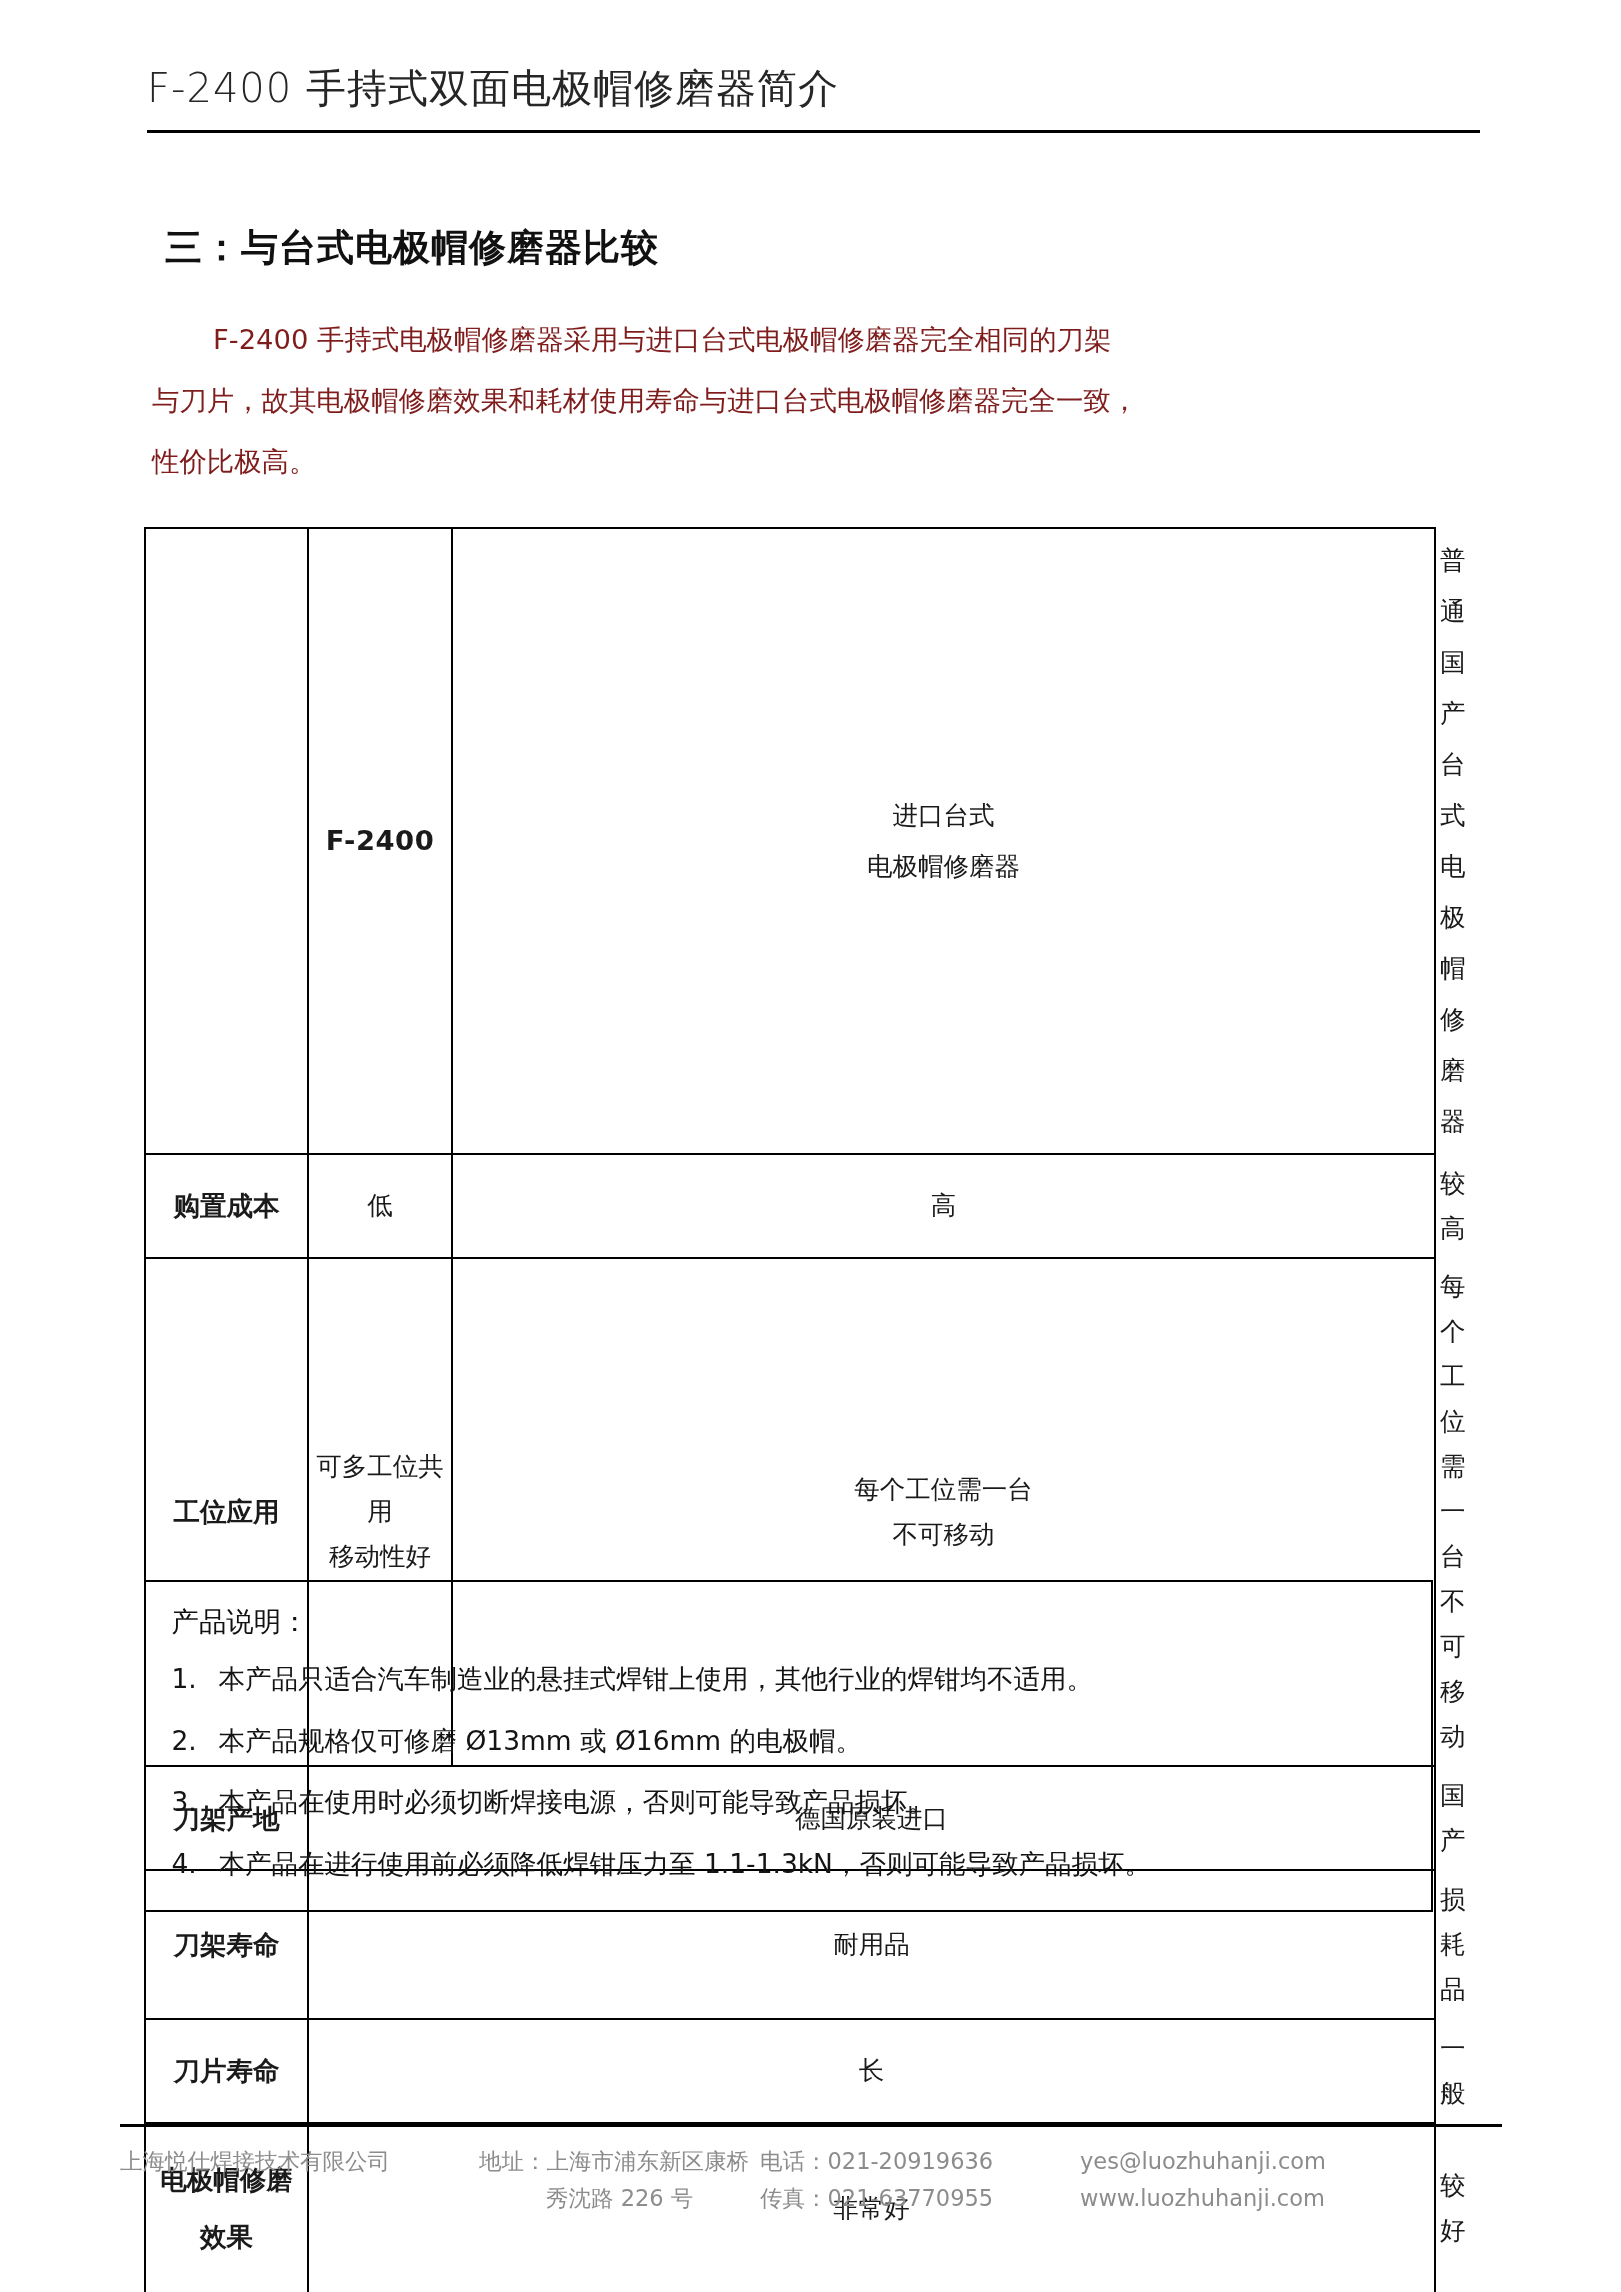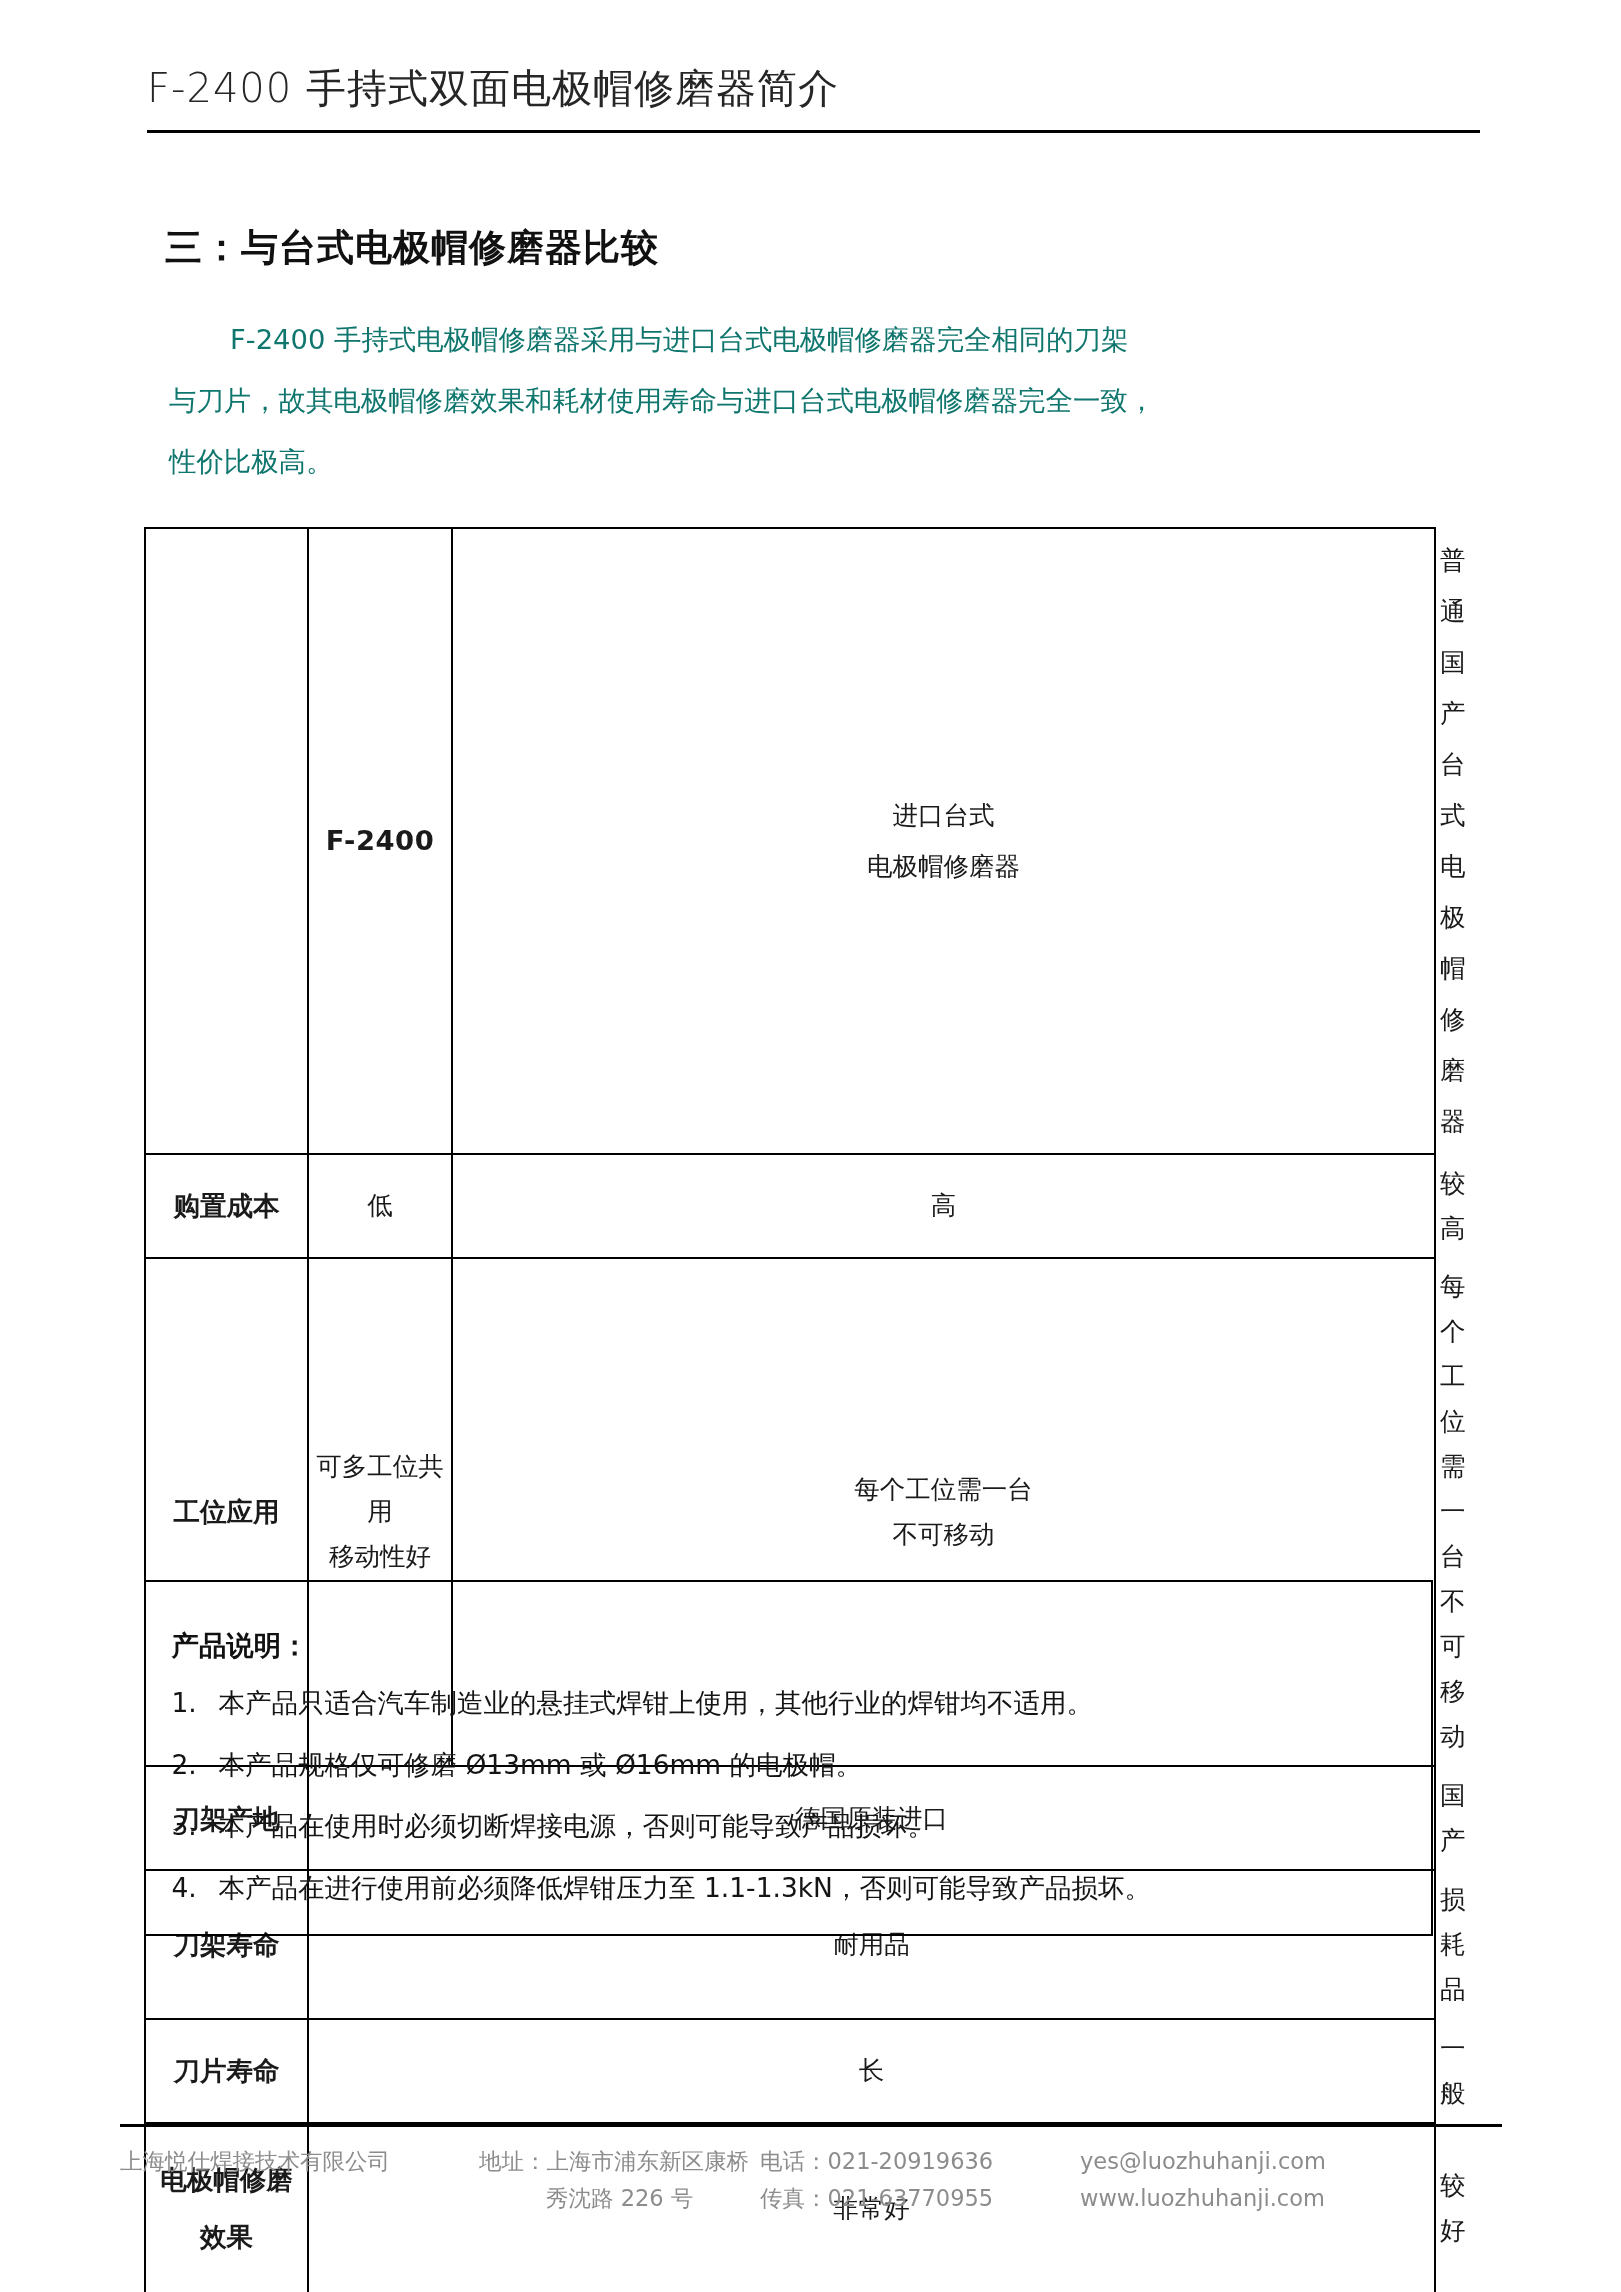--- a/index.html
+++ b/index.html
@@ -52,26 +52,26 @@
     font-size: 37px;
     font-weight: bold;
     color: #111111;
     letter-spacing: 1px;
     white-space: nowrap;
   }
 
   
   .intro {
     position: absolute;
-    left: 169px;
+    left: 152px;
     top: 309px;
     width: 1274px;
     font-size: 27.4px;
     line-height: 61px;
-    color: #0f766e;
+    color: #7f1d1d;
     text-align: justify;
   }
   .intro p { margin: 0; }
   .intro .indent { padding-left: 61px; }
 
   
   .cmp-wrap {
     position: absolute;
     left: 144px;
     top: 527px;
@@ -113,24 +113,23 @@
     position: absolute;
     left: 144px;
     top: 1580px;
     width: 1289px;
     box-sizing: border-box;
     border: 2px solid #000000;
     padding: 21.6px 25.5px 25.5px 25.5px;
   }
   .notes-title {
     font-size: 27.4px;
-    font-weight: bold;
+    font-weight: normal;
     color: #111111;
     margin-bottom: 19.6px;
-    margin-top: 24px;
   }
   .notes-list {
     margin: 0;
     padding: 0;
     list-style: none;
   }
   .notes-list li {
     display: flex;
     align-items: flex-start;
     font-size: 26.5px;

